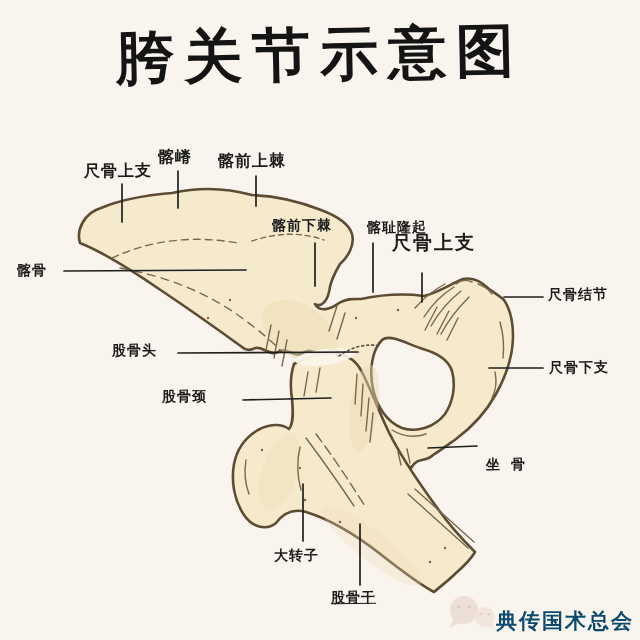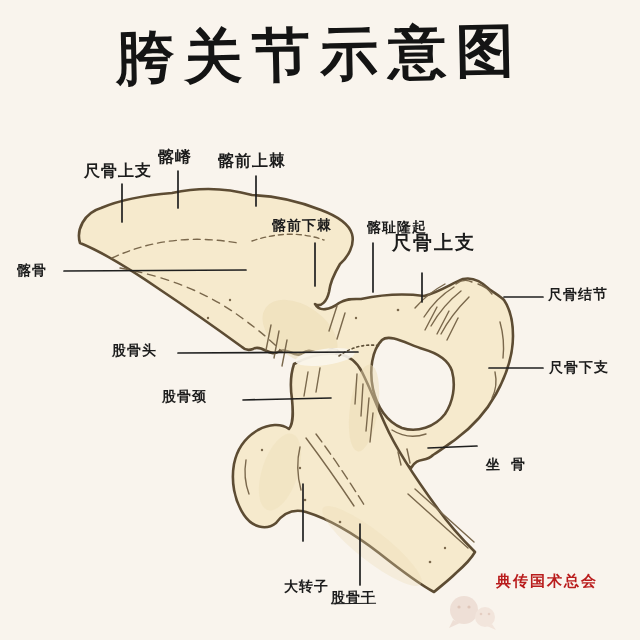--- a/index.html
+++ b/index.html
@@ -25,24 +25,24 @@
     color:#1c1c1c;
     font-size:14px;font-weight:700;
     letter-spacing:1px;
     white-space:nowrap;
     transform:rotate(-0.5deg);
   }
   .lbl.small{font-size:16px;}
   .lbl.big{font-size:19px;letter-spacing:2px;}
   .lbl.spaced{letter-spacing:11px;}
   .watermark-text{
-    position:absolute;left:496px;top:572px;
-    font-size:15px;font-weight:600;
+    position:absolute;left:496px;top:607px;
+    font-size:21px;font-weight:600;
     letter-spacing:2px;
-    color:#b91c1c;
+    color:#0c4a6e;
     white-space:nowrap;
   }
 </style>
 </head>
 <body>
 
 <div class="stage">
 
   <svg width="640" height="640" viewBox="0 0 640 640">
 
@@ -202,17 +202,17 @@
   <div class="lbl small" style="left:218px;top:151px;text-align:center;">髂前上棘</div>
   <div class="lbl" style="left:272px;top:217px;">髂前下棘</div>
   <div class="lbl" style="left:367px;top:219px;text-align:right;">髂耻隆起</div>
   <div class="lbl big" style="left:384px;top:230px;margin-left:8px;">尺骨上支</div>
   <div class="lbl" style="left:548px;top:286px;">尺骨结节</div>
   <div class="lbl" style="left:549px;top:359px;">尺骨下支</div>
   <div class="lbl" style="left:17px;top:262px;">髂骨</div>
   <div class="lbl" style="left:112px;top:342px;">股骨头</div>
   <div class="lbl" style="left:162px;top:388px;">股骨颈</div>
   <div class="lbl spaced" style="left:486px;top:456px;font-family:Liberation Mono, monospace;">坐骨</div>
-  <div class="lbl" style="left:284px;top:547px;margin-top:31px;">大转子</div>
+  <div class="lbl" style="left:274px;top:547px;">大转子</div>
   <div class="lbl" style="left:331px;top:589px;text-decoration:underline;">股骨干</div>
 
   <div class="watermark-text">典传国术总会</div>
 </div>
 
 </body></html>

